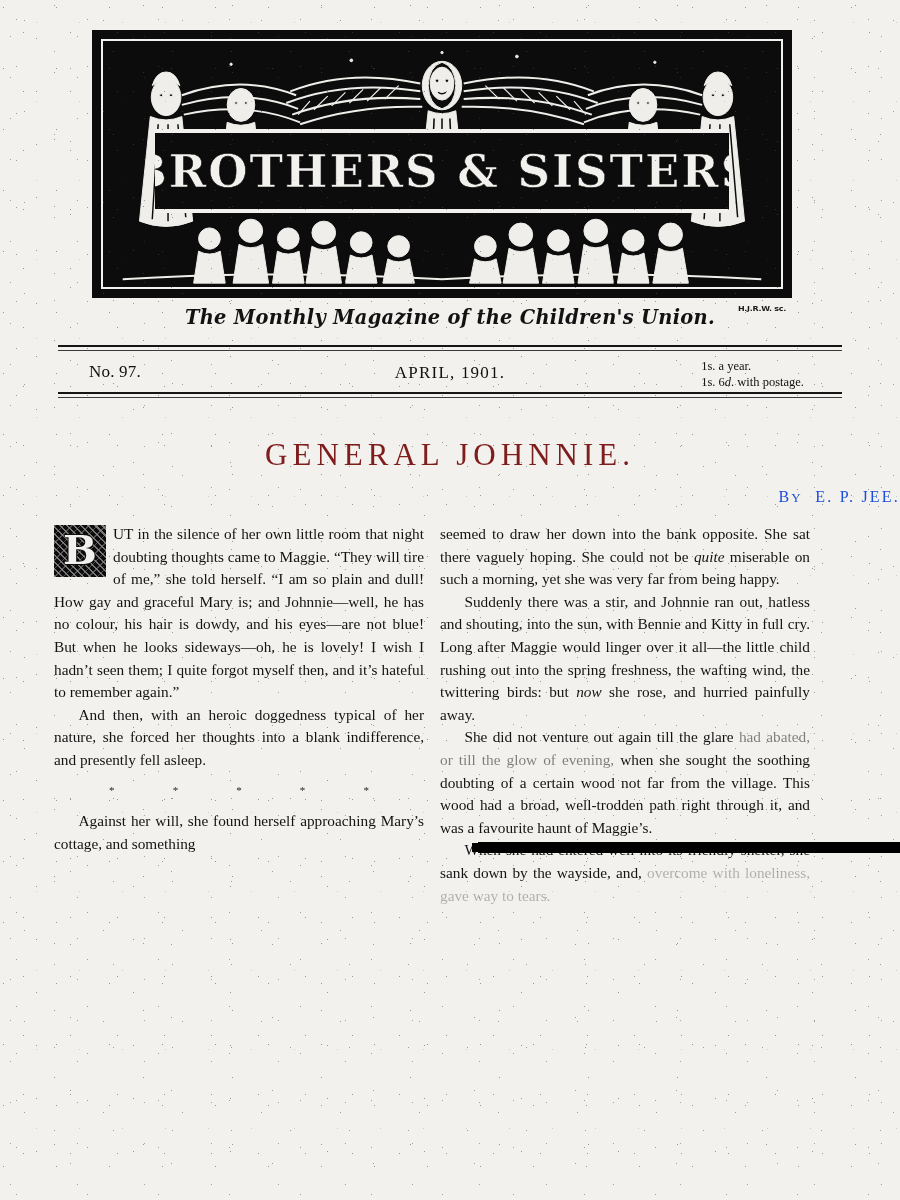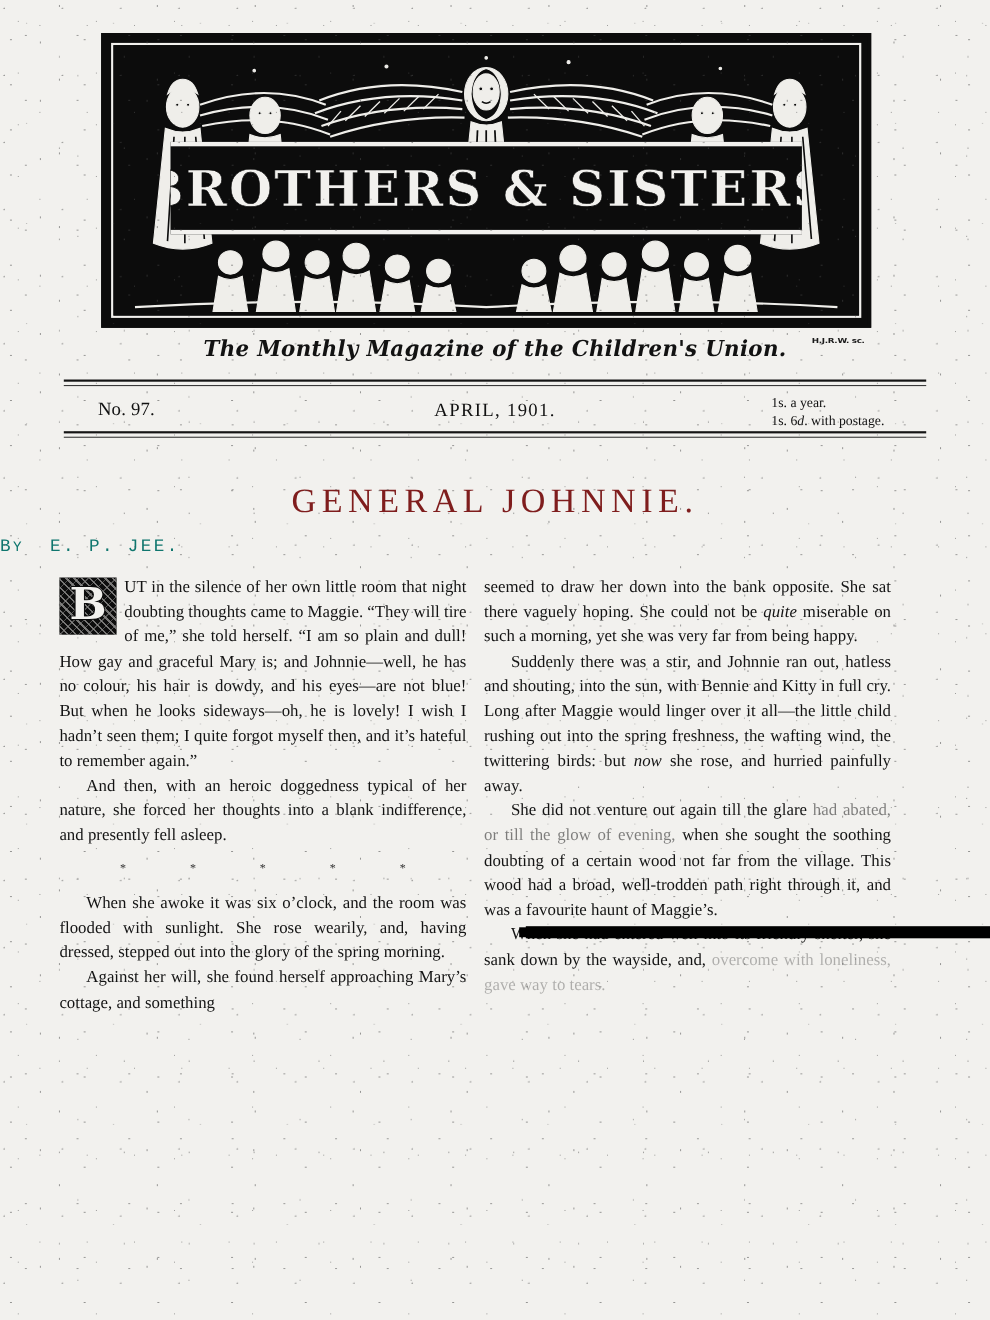--- a/index.html
+++ b/index.html
@@ -165,25 +165,24 @@
     text-align: center;
     font-size: 31px;
     letter-spacing: 5px;
     color: #7f1d1d;
     font-family: "Liberation Serif", serif;
   }
   .byline {
     position: absolute;
     left: 0; right: 0;
     top: 488px;
-    text-align: left;
+    text-align: right;
     font-size: 16px;
     letter-spacing: 2.2px;
-    color: #0f766e;
-    font-family: Liberation Mono, monospace;
+    color: #1d4ed8;
   }
   .byline .sc { font-size: 13px; }
 
   
   .columns {
     position: absolute;
     left: 48px;
     top: 523px;
     width: 804px;
     height: 520px;
@@ -461,21 +460,20 @@
       <p>And then, with an heroic doggedness typical of her nature, she forced her thoughts into a blank indifference, and presently fell asleep.</p>
 
       <div class="star-divider">
         <span>*</span>
         <span>*</span>
         <span>*</span>
         <span>*</span>
         <span>*</span>
       </div>
 
-      <p>When she awoke it was six o’clock, and the room was flooded with sunlight. She rose wearily, and, having dressed, stepped out into the glory of the spring morning.</p>
       <p><span>Against her will, she found herself approaching Mary’s cottage, and something</span></p>
     </div>
 
     <div class="col right">
       <p class="noindent"><span>seemed to draw her down into the bank opposite. She sat there vaguely hoping. She could not be </span><i>quite</i><span> miserable on such a morning, yet she was very far from being happy.</span></p>
 
       <p><span>Suddenly there was a stir, and Johnnie ran out, hatless and shouting, into the sun, with Bennie and Kitty in full cry. Long after Maggie would linger over it all—the little child rushing out into the spring freshness, the wafting wind, the twittering birds: but </span><i>now</i><span> she rose, and hurried painfully away.</span></p>
 
       <p><span>She did not venture out again till the glare</span>
          <span class="struck">had abated, or till the glow of evening,</span>

